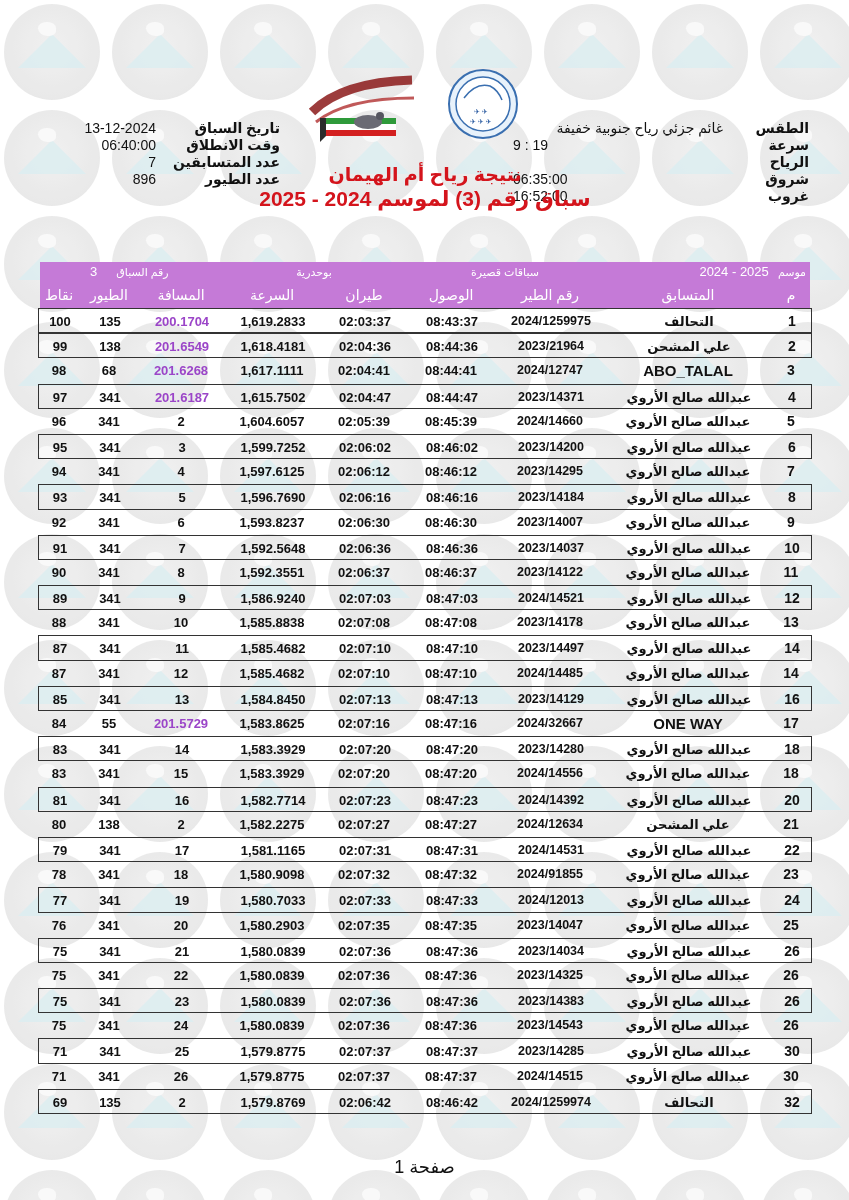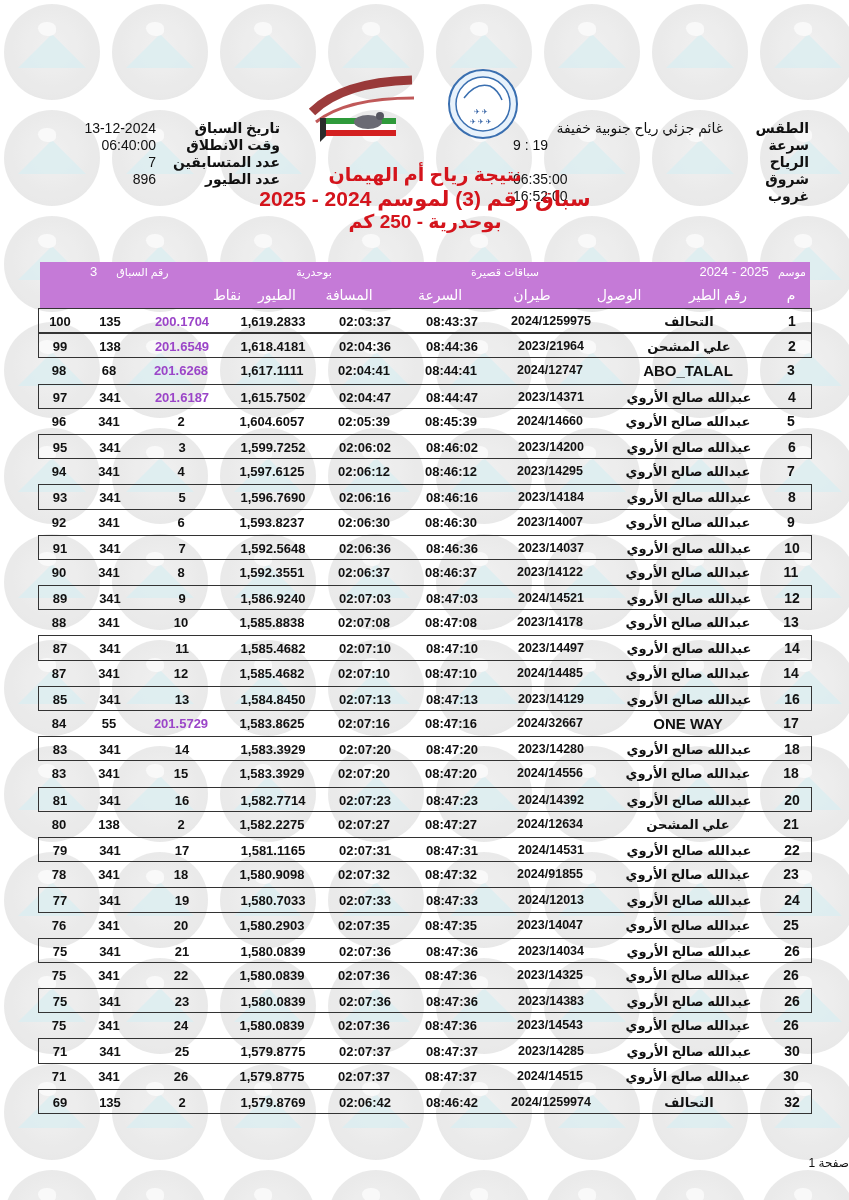--- a/index.html
+++ b/index.html
@@ -72,21 +72,21 @@
     display: flex; direction: rtl; height: 25.2px; line-height: 25px;
     font-size: 13px; font-weight: bold; box-sizing: border-box;
   }
   .row.boxed { border: 1.5px solid #333; margin: 0 -2px; }
   .row .c-name { font-weight: bold; font-size: 13px; }
   .row .c-name.latin { font-size: 15px; }
   .row .c-ring { font-size: 12.5px; }
   .row .c-rank { font-size: 14px; }
   .dist-purple { color: #9b45c8; }
 
-  .page-num { position: absolute; left: 0; width: 849px; top: 1156px; text-align: right; font-size: 12px; direction: rtl; }
+  .page-num { position: absolute; left: 0; width: 849px; top: 1156px; text-align: center; font-size: 18px; direction: rtl; }
 </style>
 </head>
 <body>
 
 <div class="wm-layer" id="wm-layer">
     <div class="wm" style="left: 4px; top: 4px;"></div>
     <div class="wm" style="left: 112px; top: 4px;"></div>
     <div class="wm" style="left: 220px; top: 4px;"></div>
     <div class="wm" style="left: 328px; top: 4px;"></div>
     <div class="wm" style="left: 436px; top: 4px;"></div>
@@ -241,39 +241,39 @@
       </div>
       <div class="info-row">
         <span class="info-label">غروب</span>
         <span class="info-value">16:52:00</span>
       </div>
     </div>
 
   <div class="titles">
     <div class="t1">نتيجة رياح أم الهيمان</div>
     <div class="t2">سباق رقم (3) لموسم 2024 - 2025</div>
-    <div class="t3">بوحدرية - 250 كم</div>
   </div>
 
   <div class="results">
     <div class="thead">
       <div class="thead-top">
         <div class="cell" style="width:206px; text-align:right; padding-right:4px;">
           <span>موسم</span>
           <span style="font-size:13px; margin-right:6px;">2025 - 2024</span>
         </div>
         <div class="cell" style="width:198px;">سباقات قصيرة</div>
         <div class="cell" style="width:184px;">بوحدرية</div>
         <div class="cell" style="width:182px; text-align:left; padding-left:50px;">
           <span>رقم السباق</span>
           <span style="font-size:13px; margin-right:16px;">3</span>
         </div>
       </div>
       <div class="thead-bottom">
         <div class="cell c-rank">م</div>
+        <div class="cell c-name">المتسابق</div>
         <div class="cell c-ring">رقم الطير</div>
         <div class="cell c-arr">الوصول</div>
         <div class="cell c-fly">طيران</div>
         <div class="cell c-speed">السرعة</div>
         <div class="cell c-dist">المسافة</div>
         <div class="cell c-birds">الطيور</div>
         <div class="cell c-pts">نقاط</div>
       </div>
     </div>
     <div id="tbody">

